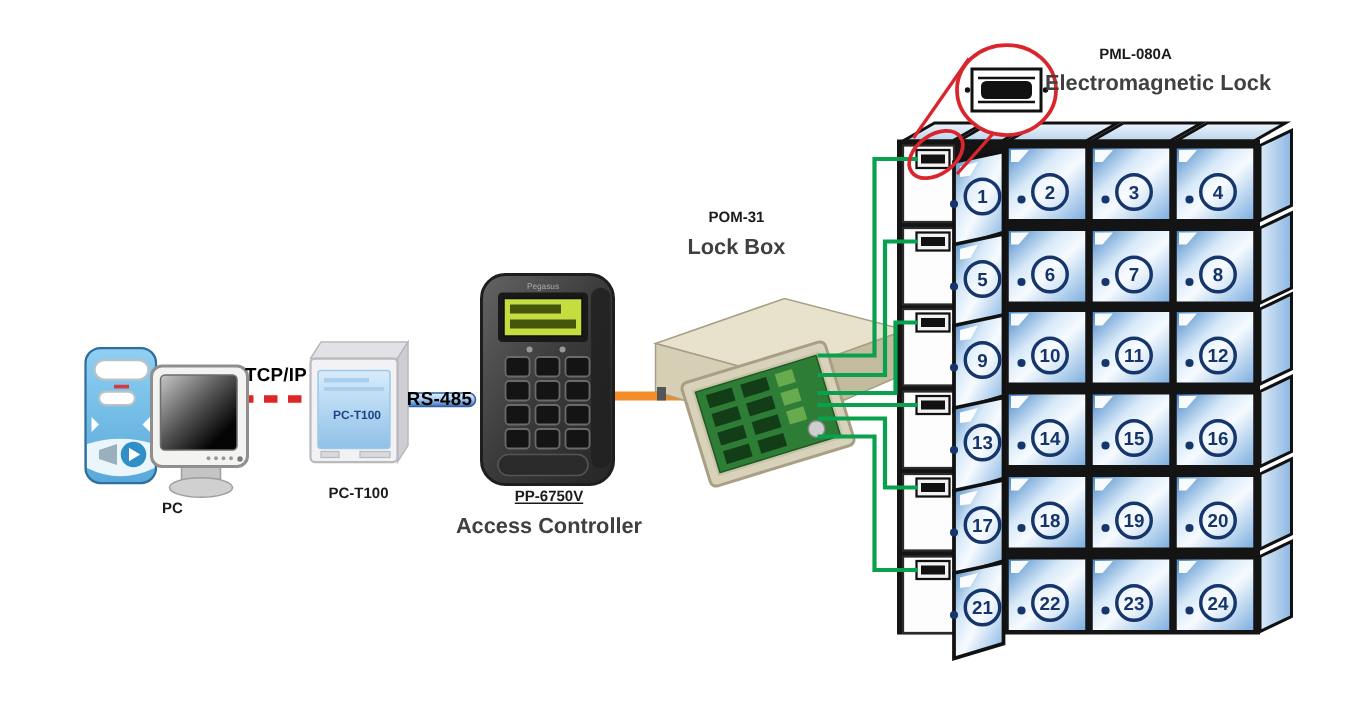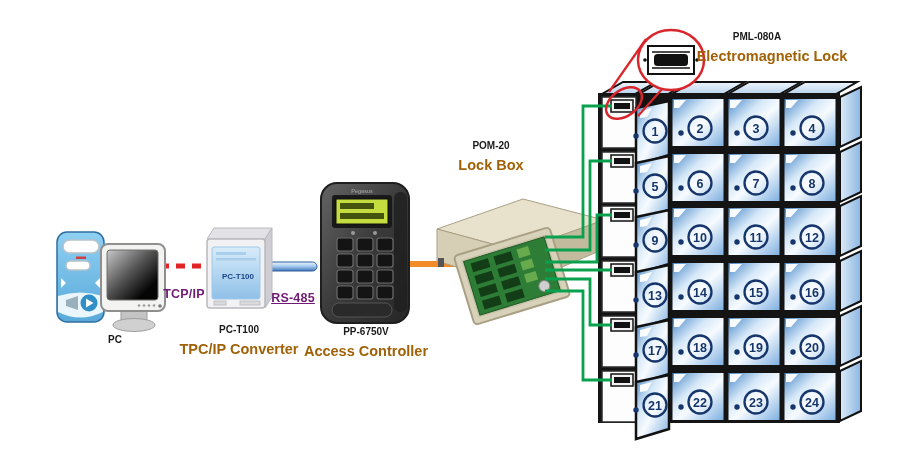--- a/index.html
+++ b/index.html
@@ -1,22 +1,22 @@
 <!DOCTYPE html>
 <html><head>
 <meta charset="utf-8">
 <style>
   html,body{margin:0;padding:0;background:#fff;}
   .stage{position:relative;width:912px;height:471px;background:#fff;overflow:hidden;
          font-family:"Liberation Sans",sans-serif;}
   .stage svg{position:absolute;left:0;top:0;}
   .lbl{position:absolute;text-align:center;line-height:1.1;}
   .lbl-main{font-weight:bold;font-size:10px;color:#1a1a1a;}
-  .lbl-sub{font-weight:bold;font-size:14.5px;color:#a16207;}
-  .lbl-link{font-weight:bold;font-size:12.5px;color:#701a75;letter-spacing:.2px;margin-top:44px;}
+  .lbl-sub{font-weight:bold;font-size:14.5px;color:#404040;}
+  .lbl-link{font-weight:bold;font-size:12.5px;color:#000000;letter-spacing:.2px;}
 </style>
 </head>
 <body>
 
 <div class="stage">
 <svg width="912" height="471" viewBox="0 0 912 471">
   <defs>
     <linearGradient id="doorGrad" x1="0" y1="0" x2="1" y2="1">
       <stop offset="0" stop-color="#4a89c8"></stop>
           <stop offset="0.35" stop-color="#d6e8f8"></stop>
@@ -336,21 +336,20 @@
       <rect x="654" y="54" width="34" height="12" rx="3.5" fill="#111111"></rect>
       <circle cx="645" cy="60" r="1.8" fill="#111111"></circle>
       <circle cx="697" cy="60" r="1.8" fill="#111111"></circle>
     </g>
   </g>
 </svg>
 
 <div class="lbl lbl-main" style="left:70px;top:334px;width:90px;">PC</div>
 <div class="lbl lbl-link" style="left:154px;top:244px;width:60px;">TCP/IP</div>
 <div class="lbl lbl-main" style="left:184px;top:324px;width:110px;">PC-T100</div>
-<div class="lbl lbl-sub" style="left:164px;top:342px;width:150px;">TPC/IP Converter</div>
-<div class="lbl lbl-link" style="left:263px;top:248px;width:60px;text-decoration:underline;">RS-485</div>
-<div class="lbl lbl-main" style="left:316px;top:326px;width:100px;">PP-6750V</div>
+<div class="lbl lbl-link" style="left:263px;top:260px;width:60px;">RS-485</div>
+<div class="lbl lbl-main" style="left:316px;top:326px;width:100px;text-decoration:underline;">PP-6750V</div>
 <div class="lbl lbl-sub" style="left:296px;top:344px;width:140px;text-align:center;">Access Controller</div>
-<div class="lbl lbl-main" style="left:441px;top:140px;width:100px;">POM-20</div>
+<div class="lbl lbl-main" style="left:441px;top:140px;width:100px;">POM-31</div>
 <div class="lbl lbl-sub" style="left:441px;top:158px;width:100px;">Lock Box</div>
 <div class="lbl lbl-main" style="left:702px;top:31px;width:110px;">PML-080A</div>
 <div class="lbl lbl-sub" style="left:692px;top:49px;width:160px;">Electromagnetic Lock</div>
 </div>
 
 </body></html>

